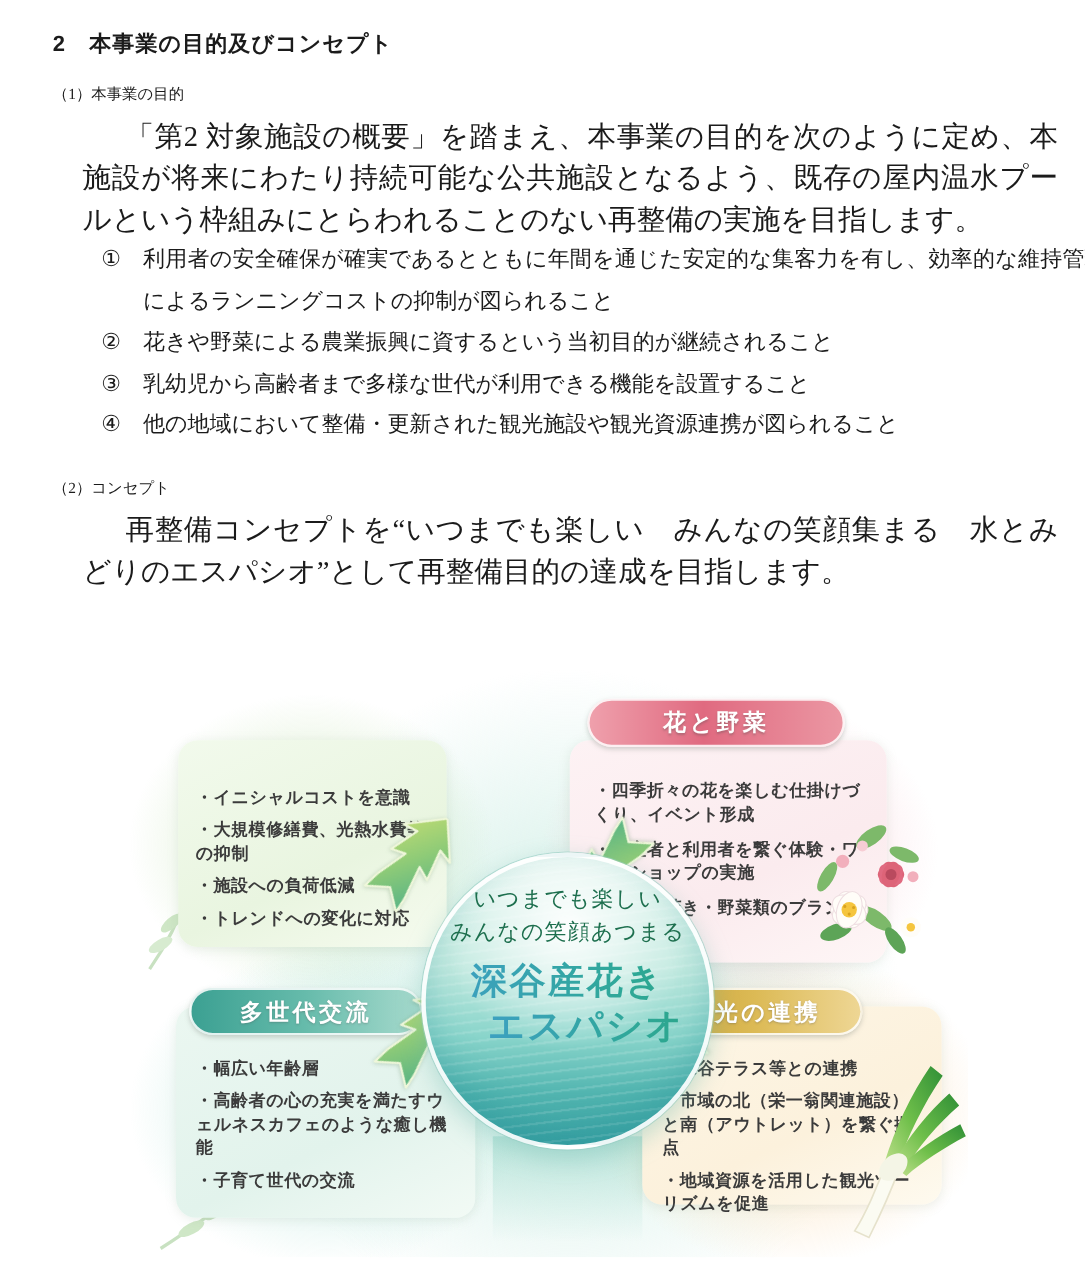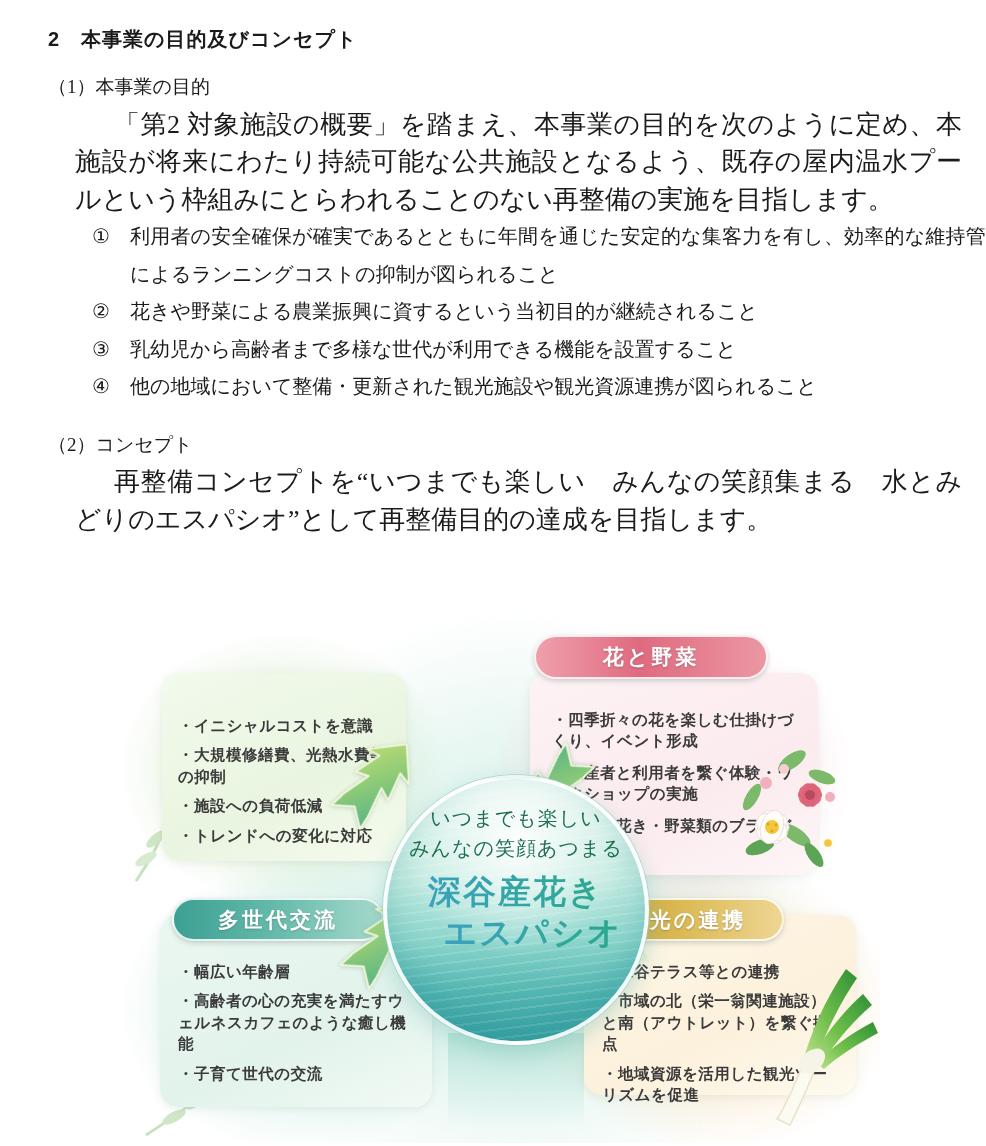--- a/index.html
+++ b/index.html
@@ -10,21 +10,21 @@
     font-family:"Liberation Serif", serif;
     color:#1b1b1b;
   }
   
   .doc { position:absolute; left:12px; top:0; width:986px; padding:26px 36px 0 36px; }
   .doc-title {
     font-family:"Liberation Sans", sans-serif;
     font-size:20px; font-weight:bold; letter-spacing:1px;
     margin-bottom:15px;
   }
-  .sec-heading { font-size:19px; line-height:37.5px; }
+  .sec-heading { font-size:14px; line-height:37.5px; }
   .para {
     font-size:26px; line-height:37.5px; text-align:justify;
     margin-left:27px; width:887px; text-indent:39px;
   }
   .num-list { margin-top:0; }
   .num-item { display:flex; width:914px; margin-left:44px; }
   .num-marker { width:38px; flex:0 0 38px; font-size:20px; line-height:37.5px; }
   .num-text { flex:1; font-size:20px; line-height:37.5px; text-align:justify; }
   .gap-lg { height:20px; }
   
@@ -57,21 +57,21 @@
     color:#ffffff; font-size:21px; font-weight:bold; letter-spacing:3px;
     text-shadow:0 1px 2px rgba(80,80,80,0.35);
     box-shadow:0 2px 5px rgba(120,130,120,0.35);
   }
   
   .box-sustain { left:44px; top:70px; width:244px; height:188px;
     background:linear-gradient(155deg,#f2faec 0%,#e9f5e0 60%,#f6fbef 100%);
     padding:42px 14px 10px 16px; }
   .hdr-sustain { left:56px; top:32px; width:230px; height:44px;
     background:linear-gradient(90deg,#4f9f47 0%,#8ec44d 55%,#c6dd5f 100%); }
-  .box-flowers { left:412px; top:70px; width:288px; height:202px;
+  .box-flowers { left:400px; top:70px; width:288px; height:202px;
     background:linear-gradient(155deg,#fdf2f4 0%,#fbebee 60%,#fef6f6 100%);
     padding:36px 18px 10px 22px; }
   .hdr-flowers { left:416px; top:32px; width:234px; height:44px;
     background:linear-gradient(90deg,#efa0ac 0%,#e06a80 45%,#eb97a3 100%); }
   .box-flowers .qbox-items li { margin-bottom:10px; }
   .box-generations { left:42px; top:312px; width:272px; height:192px;
     background:linear-gradient(155deg,#ebf7f1 0%,#e2f3ec 60%,#f2faf5 100%);
     padding:46px 14px 10px 18px; }
   .hdr-generations { left:54px; top:295px; width:212px; height:43px;
     background:linear-gradient(90deg,#3ba092 0%,#66bbab 50%,#a7dacd 100%); }

